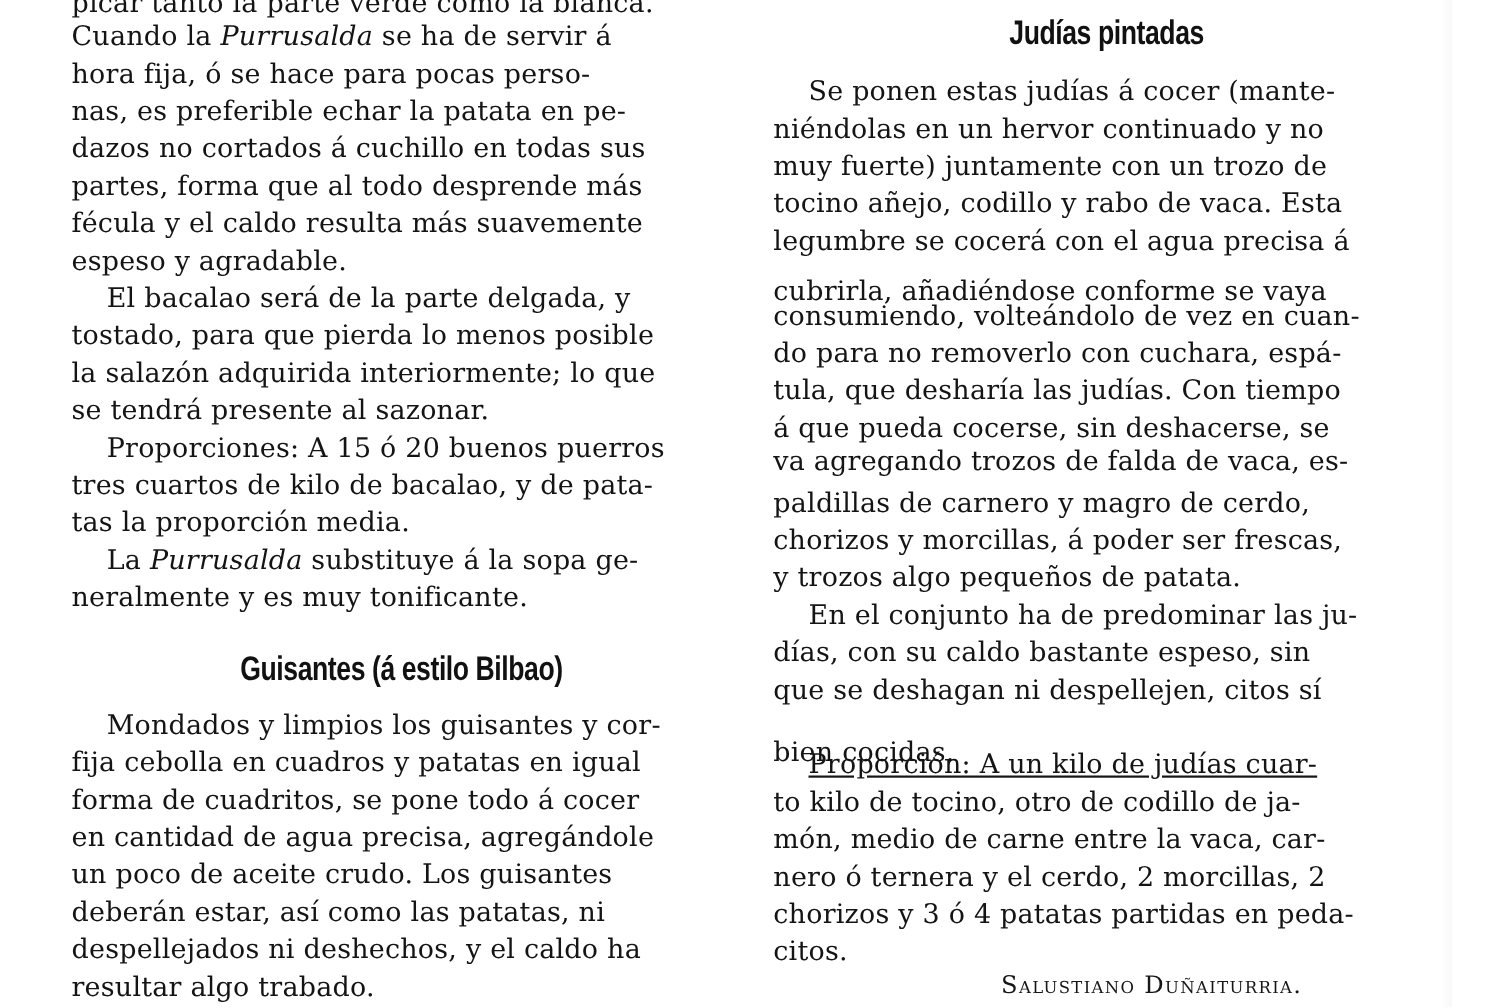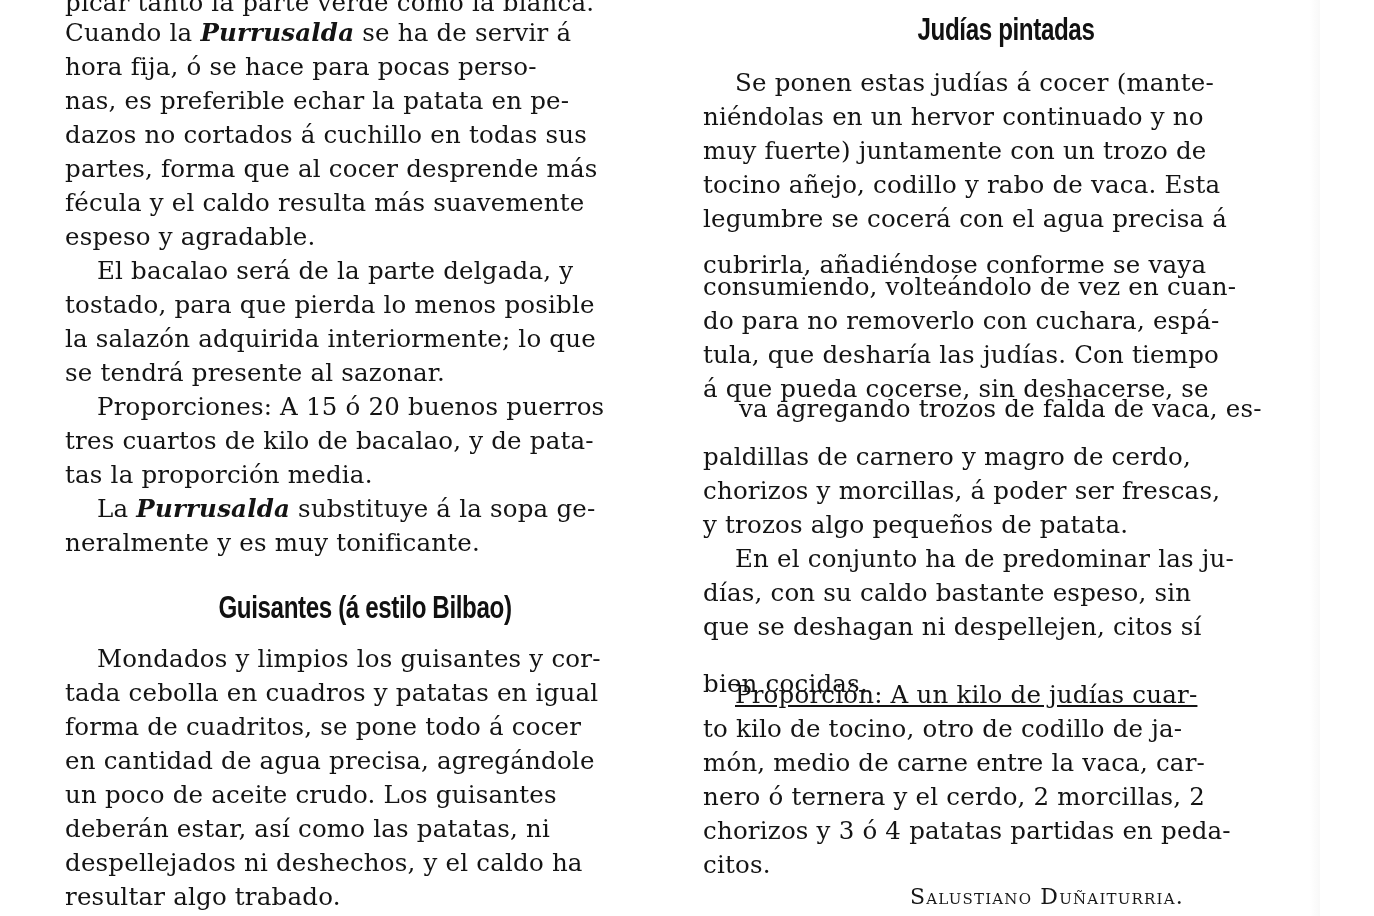--- a/index.html
+++ b/index.html
@@ -36,21 +36,21 @@
       line-height: 34px;
       font-size: 24.5px;
       white-space: nowrap;
       text-align: justify;
       text-align-last: justify;
       letter-spacing: 0.2px;
       color: #141414;
     }
     .line.last { text-align-last: left; }
     .line.indent { padding-left: 32px; box-sizing: border-box; }
-    .line i { font-style: italic; font-weight: bold; }
+    .line i { font-style: italic; }
 
     .heading {
       position: absolute;
       left: 0;
       text-align: center;
       font-family: "Liberation Sans", "DejaVu Sans", sans-serif;
       font-weight: bold;
       font-size: 31px;
       letter-spacing: -0.5px;
       transform: scaleX(0.78);
@@ -74,42 +74,42 @@
 
   <div class="column col-left">
     <div class="line" style="top:-14px;">picar tanto la parte verde como la blanca.</div>
 
     <div class="line" style="top:16px;">
       <span>Cuando la </span><i>Purrusalda</i><span> se ha de servir á</span>
     </div>
     <div class="line" style="top:50px;">hora fija, ó se hace para pocas perso-</div>
     <div class="line" style="top:84px;">nas, es preferible echar la patata en pe-</div>
     <div class="line" style="top:118px;">dazos no cortados á cuchillo en todas sus</div>
-    <div class="line" style="top:152px;">partes, forma que al cocer desprende más</div>
+    <div class="line" style="top:152px;">partes, forma que al todo desprende más</div>
     <div class="line" style="top:186px;">fécula y el caldo resulta más suavemente</div>
     <div class="line last" style="top:220px;">espeso y agradable.</div>
 
     <div class="line indent" style="top:254px;">El bacalao será de la parte delgada, y</div>
     <div class="line" style="top:288px;">tostado, para que pierda lo menos posible</div>
     <div class="line" style="top:322px;">la salazón adquirida interiormente; lo que</div>
     <div class="line last" style="top:356px;">se tendrá presente al sazonar.</div>
 
     <div class="line indent" style="top:390px;">Proporciones: A 15 ó 20 buenos puerros</div>
     <div class="line" style="top:424px;">tres cuartos de kilo de bacalao, y de pata-</div>
     <div class="line last" style="top:458px;">tas la proporción media.</div>
 
     <div class="line indent" style="top:492px;">
       <span>La </span><i>Purrusalda</i><span> substituye á la sopa ge-</span>
     </div>
     <div class="line last" style="top:526px;">neralmente y es muy tonificante.</div>
 
     <div class="heading" style="top:588px; width:600px; height:40px; line-height:40px;">Guisantes (á estilo Bilbao)</div>
 
     <div class="line indent" style="top:642px;">Mondados y limpios los guisantes y cor-</div>
-    <div class="line" style="top:676px;">tada cebolla en cuadros y patatas en igual</div>
+    <div class="line" style="top:676px;">fija cebolla en cuadros y patatas en igual</div>
     <div class="line" style="top:710px;">forma de cuadritos, se pone todo á cocer</div>
     <div class="line" style="top:744px;">en cantidad de agua precisa, agregándole</div>
     <div class="line" style="top:778px;">un poco de aceite crudo. Los guisantes</div>
     <div class="line" style="top:812px;">deberán estar, así como las patatas, ni</div>
     <div class="line" style="top:846px;">despellejados ni deshechos, y el caldo ha</div>
     <div class="line last" style="top:880px;">resultar algo trabado.</div>
   </div>
 
   <div class="column col-right">
     <div class="heading" style="top:8px; width:606px; height:44px; line-height:44px;">Judías pintadas</div>
@@ -117,21 +117,21 @@
     <div class="line indent" style="top:66px;">Se ponen estas judías á cocer (mante-</div>
     <div class="line" style="top:100px;">niéndolas en un hervor continuado y no</div>
     <div class="line" style="top:134px;">muy fuerte) juntamente con un trozo de</div>
     <div class="line" style="top:168px;">tocino añejo, codillo y rabo de vaca. Esta</div>
     <div class="line" style="top:202px;">legumbre se cocerá con el agua precisa á</div>
     <div class="line" style="top:248px;">cubrirla, añadiéndose conforme se vaya</div>
     <div class="line" style="top:270px;">consumiendo, volteándolo de vez en cuan-</div>
     <div class="line" style="top:304px;">do para no removerlo con cuchara, espá-</div>
     <div class="line" style="top:338px;">tula, que desharía las judías. Con tiempo</div>
     <div class="line" style="top:372px;">á que pueda cocerse, sin deshacerse, se</div>
-    <div class="line" style="top:392px;margin-left:36px;">va agregando trozos de falda de vaca, es-</div>
+    <div class="line" style="top:402px;">va agregando trozos de falda de vaca, es-</div>
     <div class="line" style="top:440px;">paldillas de carnero y magro de cerdo,</div>
     <div class="line" style="top:474px;">chorizos y morcillas, á poder ser frescas,</div>
     <div class="line last" style="top:508px;">y trozos algo pequeños de patata.</div>
 
     <div class="line indent" style="top:542px;">En el conjunto ha de predominar las ju-</div>
     <div class="line" style="top:576px;">días, con su caldo bastante espeso, sin</div>
     <div class="line" style="top:610px;">que se deshagan ni despellejen, citos sí</div>
     <div class="line last" style="top:667px;">bien cocidas.</div>
 
     <div class="line indent" style="top:678px;text-decoration:underline;">Proporción: A un kilo de judías cuar-</div>

